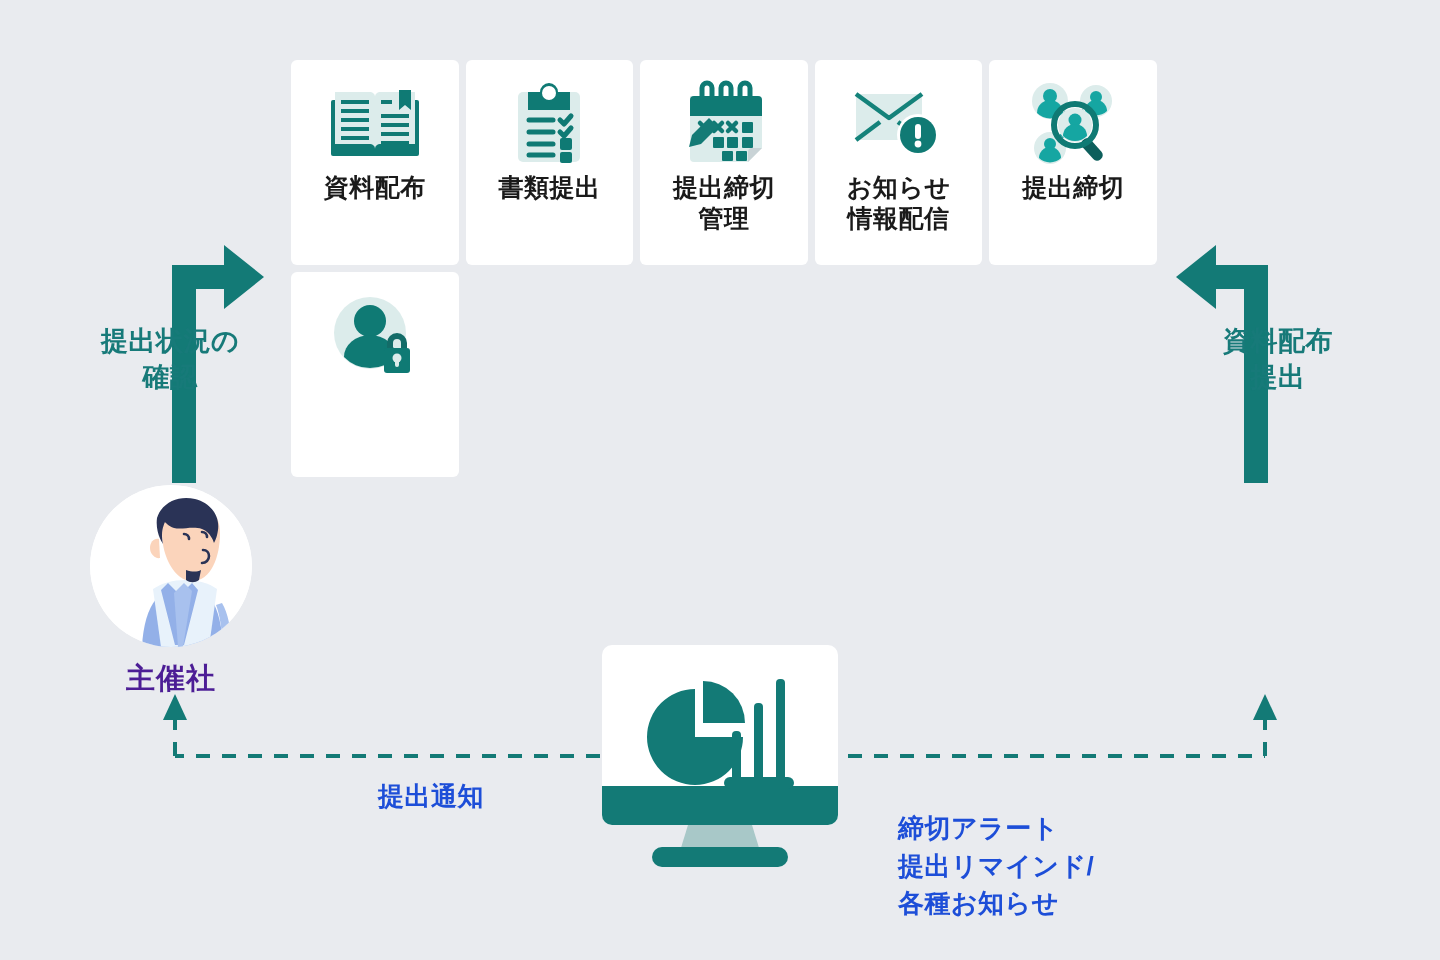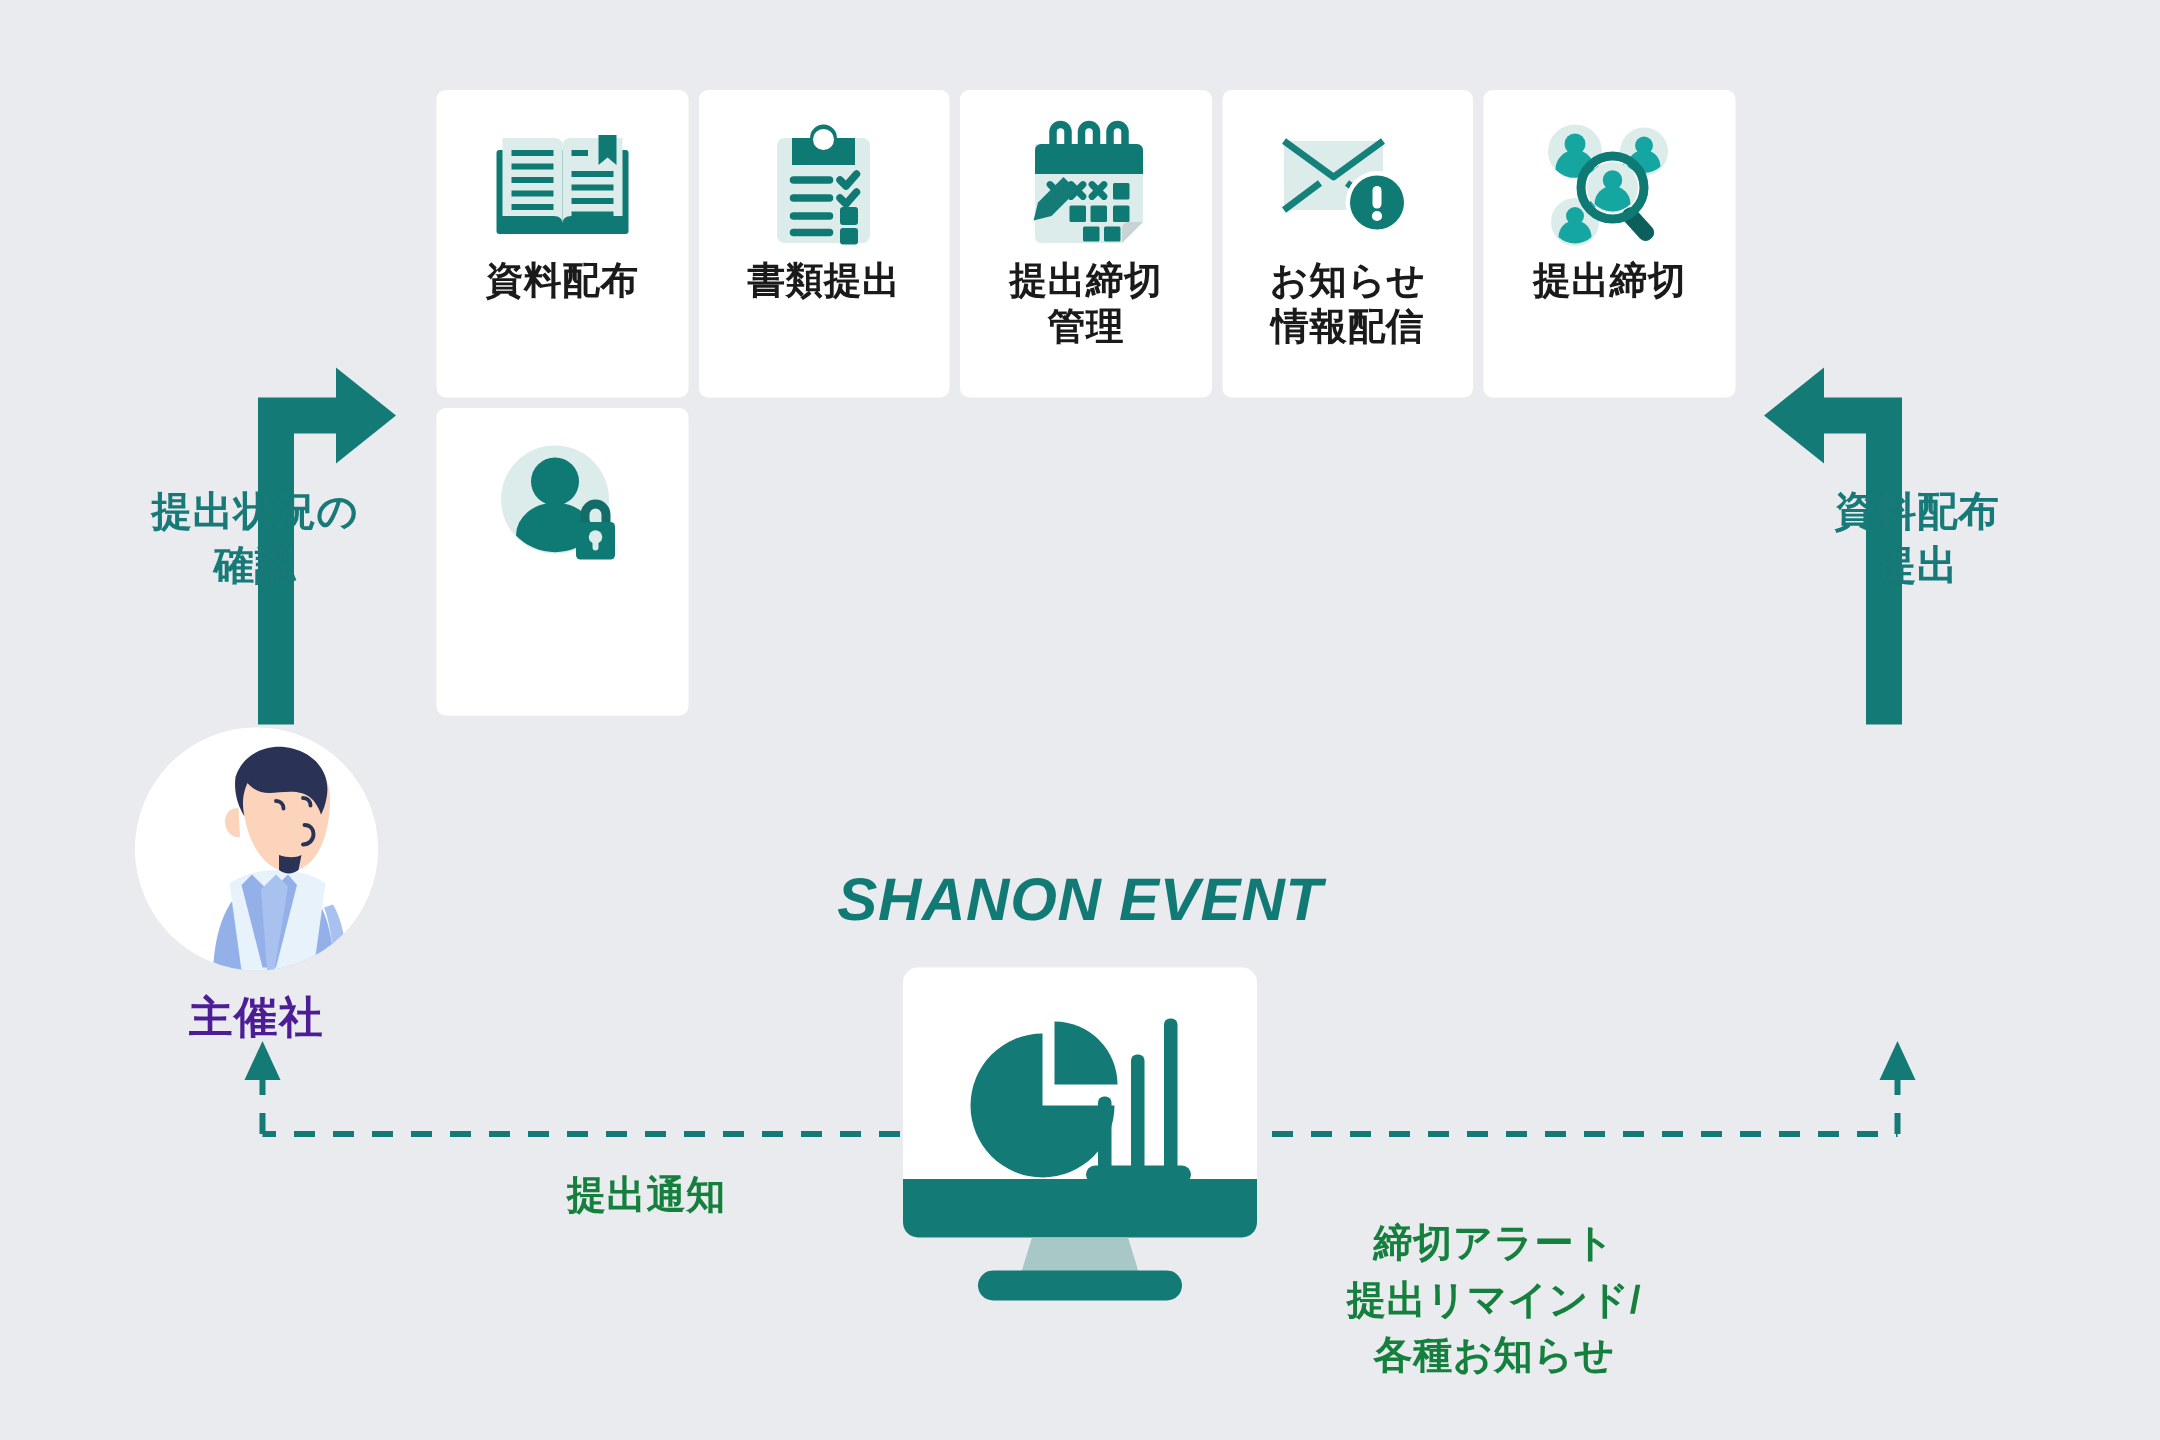--- a/index.html
+++ b/index.html
@@ -81,25 +81,24 @@
     font-style: italic;
     color: #127a74;
     letter-spacing: .5px;
   }
   .monitor { position: absolute; left: 600px; top: 643px; }
 
   
   .flow-label {
     position: absolute;
     font-size: 26px; font-weight: 700;
-    color: #15803d;
+    color: #1d4ed8;
     line-height: 1.45;
     white-space: pre-line;
     letter-spacing: .5px;
-    text-align: center;
   }
   svg { display: block; overflow: visible; }
 </style>
 </head>
 <body>
 
 <div id="stage">
 
   <div class="card-grid">
 
@@ -294,21 +293,20 @@
     <path d="M848 756h417" stroke="#137a76" stroke-width="4" stroke-dasharray="14 12" fill="none"></path>
     <path d="M1265 756V714" stroke="#137a76" stroke-width="4" stroke-dasharray="14 12" fill="none"></path>
     <polygon points="1265,694 1253,720 1277,720" fill="#137a76"></polygon>
   </svg>
 
   <div class="flow-label" style="left:378px; top:778px;">提出通知</div>
   <div class="flow-label" style="left:898px; top:810px;">締切アラート
 提出リマインド/
 各種お知らせ</div>
 
-  <div class="brand">SHANON EVENT</div>
 
   <div class="monitor">
     <svg width="240" height="230" viewBox="0 0 240 230">
       <rect x="2" y="2" width="236" height="180" rx="10" fill="#ffffff"></rect>
       <path d="M2 143h236v29a10 10 0 0 1-10 10H12a10 10 0 0 1-10-10z" fill="#137a76"></path>
       <path d="M88 182h64l8 26H80z" fill="#a8c8c8"></path>
       <rect x="52" y="204" width="136" height="20" rx="10" fill="#137a76"></rect>
 
       <path d="M95 46a48 48 0 1 0 48 48H95z" fill="#137a76"></path>
       <path d="M103 38v42h42a42 42 0 0 0-42-42z" fill="#137a76"></path>

